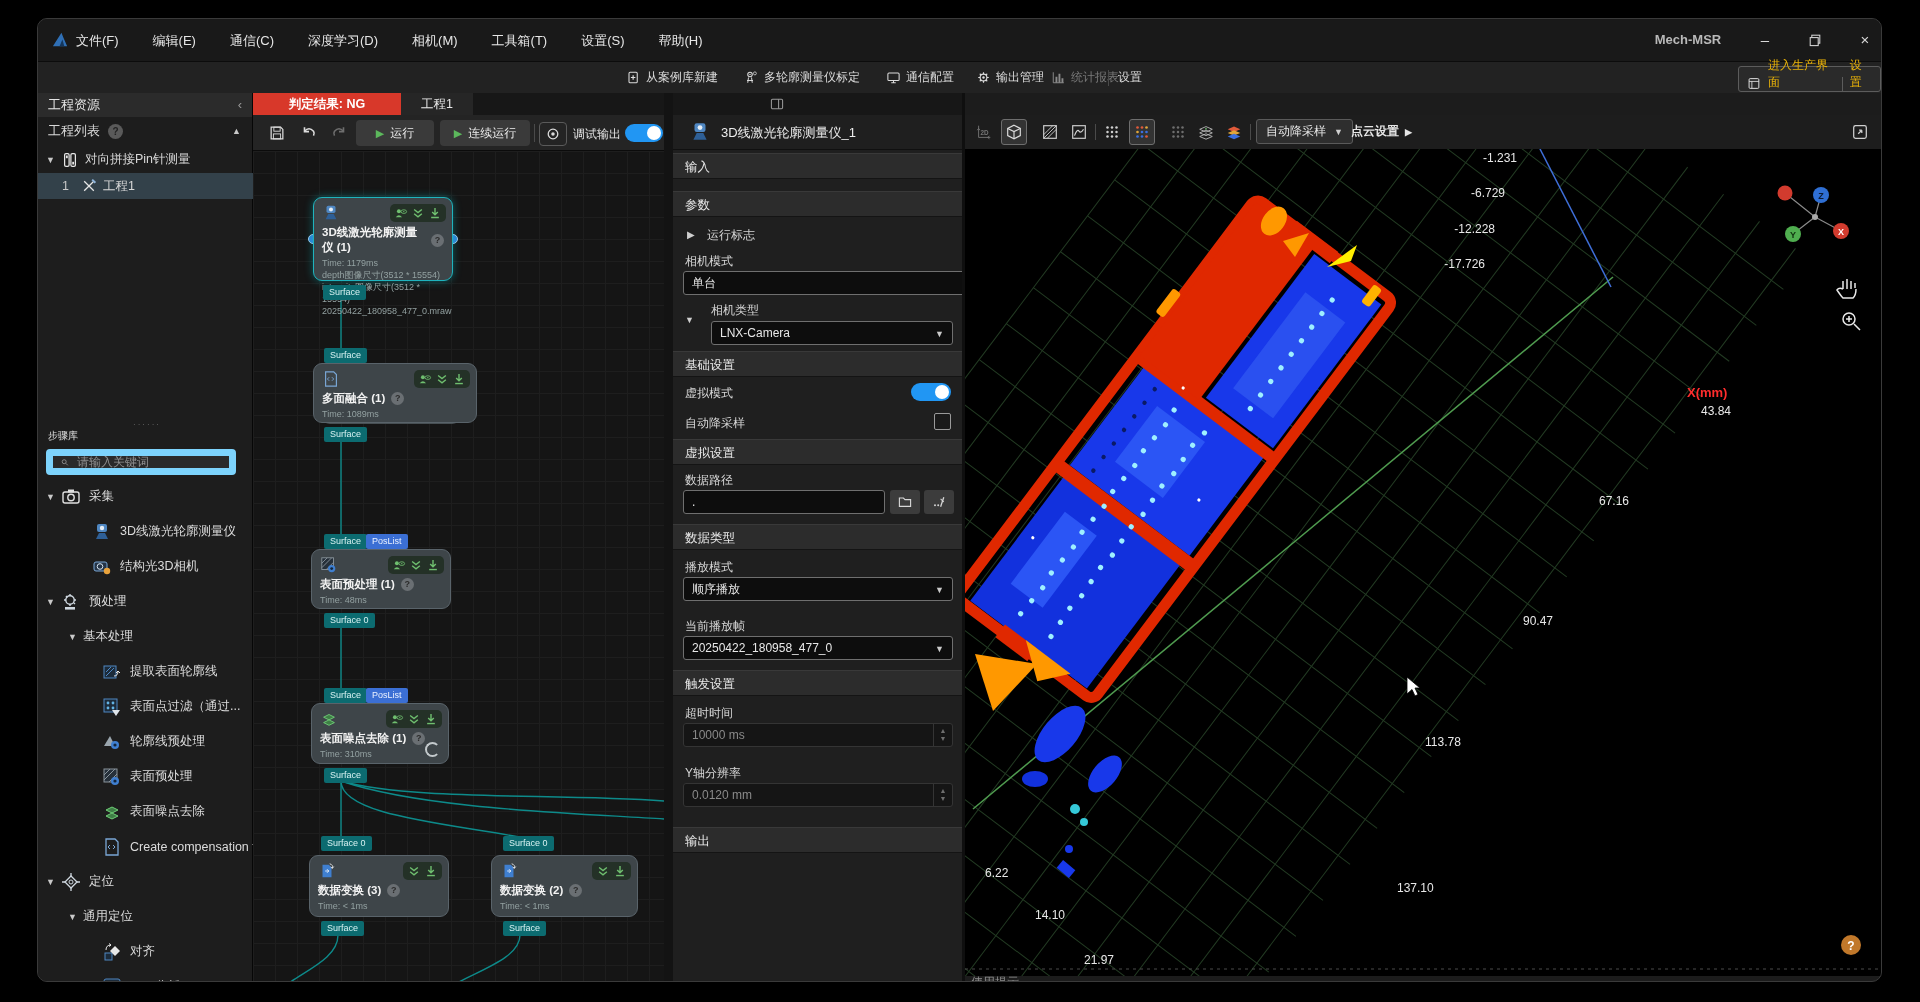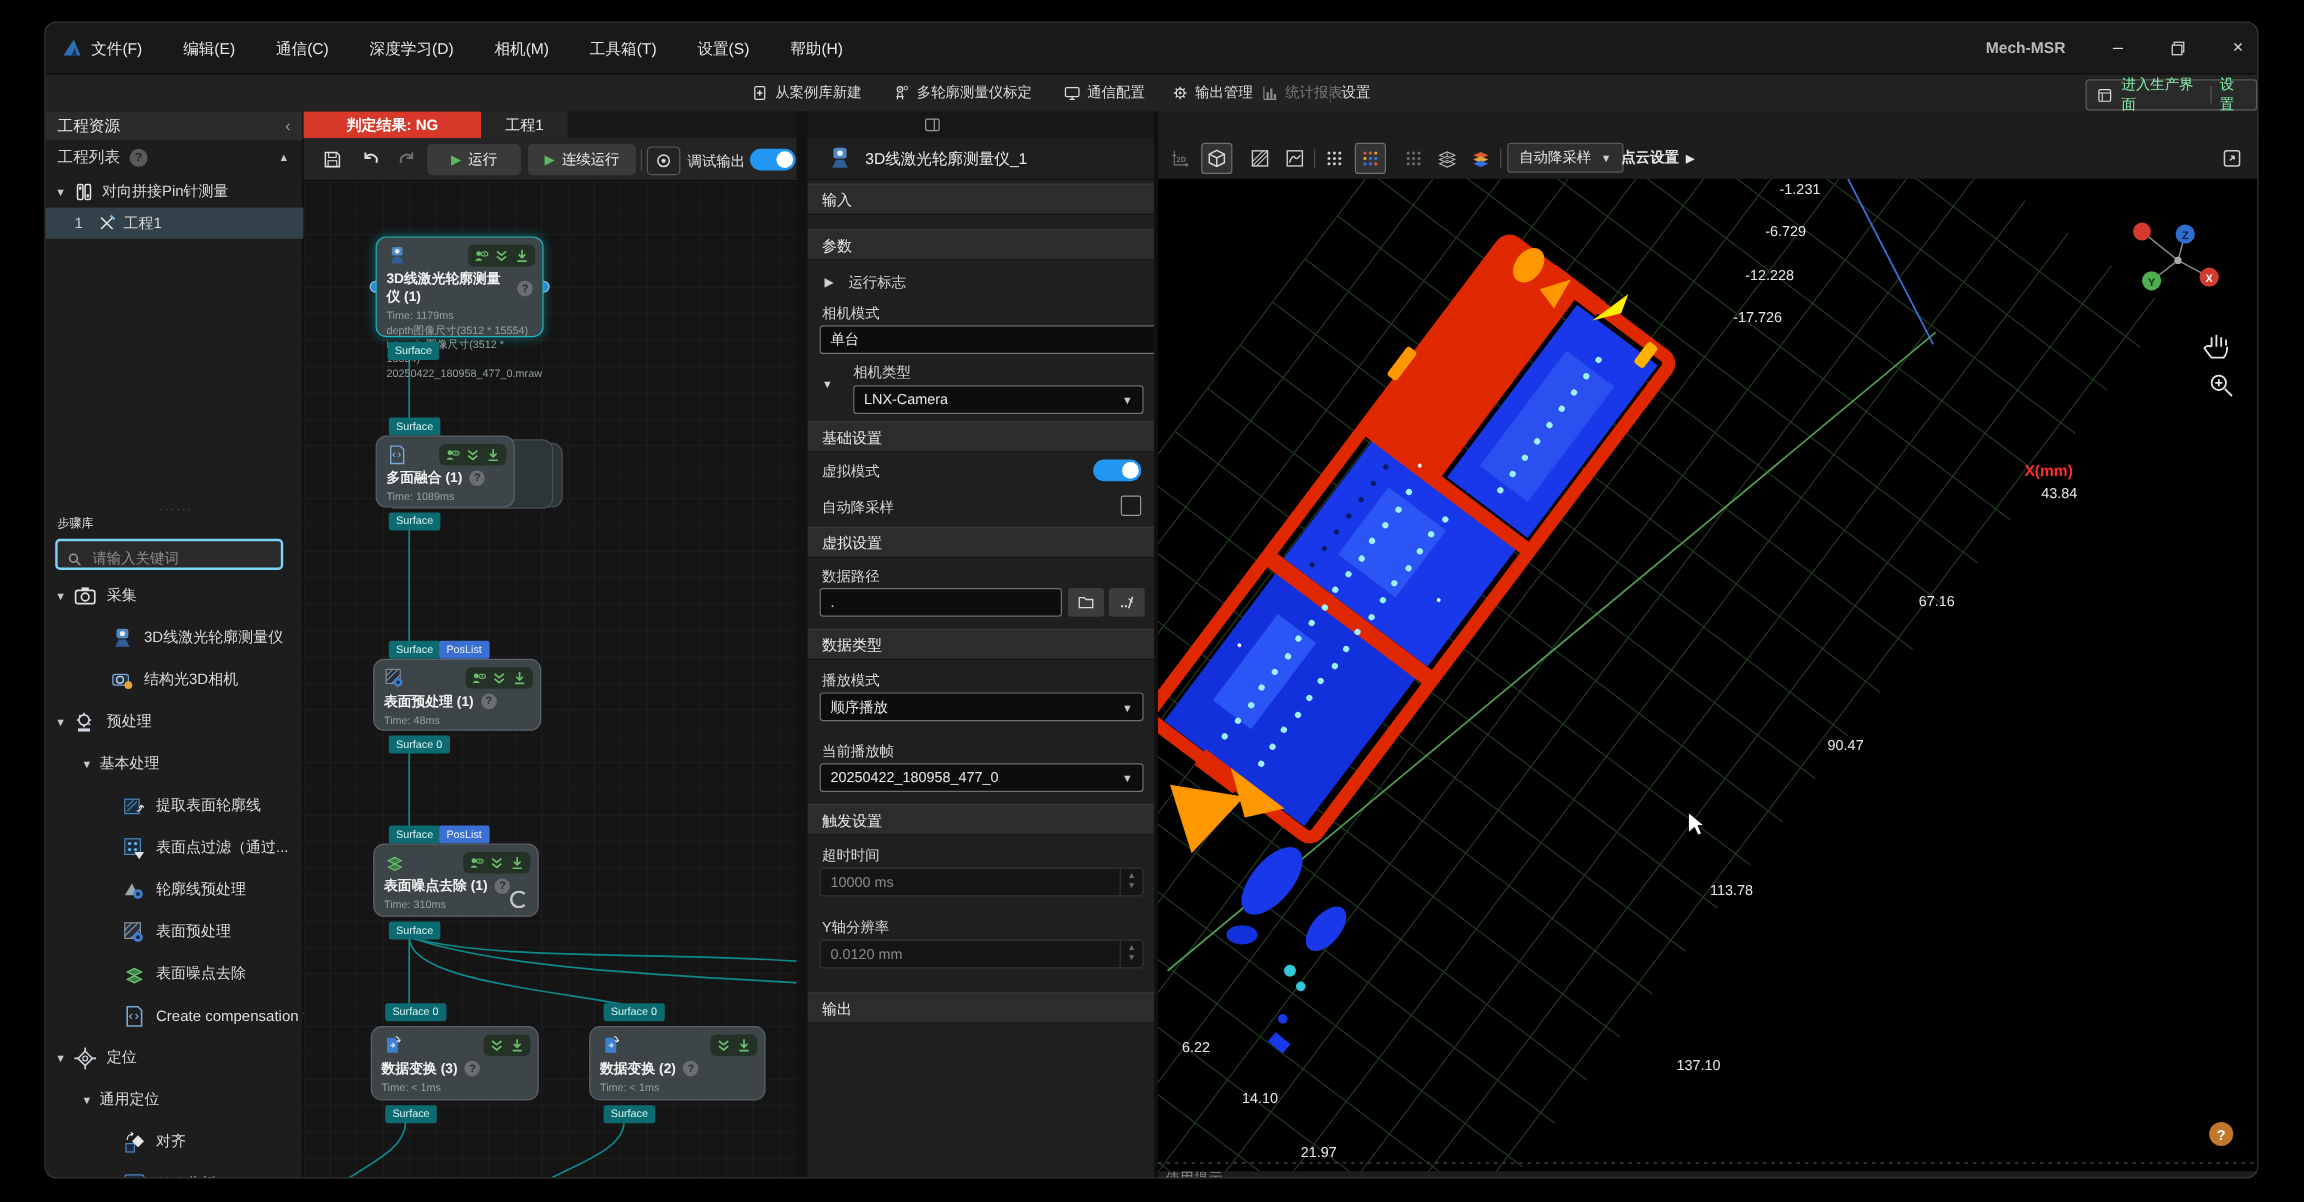--- a/index.html
+++ b/index.html
@@ -12,33 +12,33 @@
   .menu-item{font-size:13px;color:#e6e6e6;padding:4px 2px;cursor:default;}
   #menus{position:absolute;left:36px;top:9px;display:flex;gap:30px;}
   #wintitle{position:absolute;left:1600px;top:13px;width:100px;text-align:center;color:#b9b9b9;font-size:13px;font-weight:bold;}
   .winbtn{position:absolute;top:10px;width:30px;height:22px;color:#d8d8d8;font-size:15px;text-align:center;line-height:22px;}
   
   #toolbar{position:absolute;left:0;top:42px;width:100%;height:32px;background:#222;border-top:1px solid #0c0c0c;box-sizing:border-box;}
   .tb-item{position:absolute;top:7px;display:flex;align-items:center;gap:5px;color:#dcdcdc;font-size:12px;white-space:nowrap;}
   .tb-item.dim{color:#7a7a7a;}
   .tb-sep{position:absolute;top:8px;width:1px;height:16px;background:#4a4a4a;}
   #prod-box{position:absolute;left:1700px;top:4px;height:24px;border:1px solid #5c5c5c;border-radius:3px;
-    background:#2a2a2a;display:flex;align-items:center;padding:0 8px;gap:7px;color:#86efac;font-size:12px;}
+    background:#2a2a2a;display:flex;align-items:flex-end;padding:0 8px;gap:7px;color:#eab308;font-size:12px;}
   
   #leftpanel{position:absolute;left:0;top:74px;width:215px;height:890px;background:#1d1d1d;border-right:1px solid #060606;box-sizing:border-box;}
   .lp-header{position:absolute;left:0;width:100%;height:24px;background:#2b2b2b;color:#e4e4e4;font-size:13px;line-height:24px;}
   .lp-header span.t{margin-left:10px;}
   .row{display:flex;align-items:center;color:#d8d8d8;font-size:12.5px;white-space:nowrap;overflow:hidden;}
   .caret{color:#c9c9c9;font-size:9px;margin-right:6px;}
   .qbadge{display:inline-block;width:15px;height:15px;border-radius:50%;background:#5a5a5a;color:#222;
     font-size:10px;font-weight:bold;text-align:center;line-height:15px;margin-left:8px;}
   #proj-selected{background:#33414a;}
   .ic{flex:0 0 auto;}
-  #searchbox{position:absolute;left:8px;top:356px;width:190px;height:26px;background:#2a2a2a;border:2px solid #7dd3fc;
-    border-radius:4px;display:flex;align-items:flex-end;box-sizing:border-box;}
+  #searchbox{position:absolute;left:8px;top:356px;width:190px;height:26px;background:#2a2a2a;border:7px solid #7dd3fc;
+    border-radius:4px;display:flex;align-items:center;box-sizing:border-box;}
   #searchbox input{background:transparent;border:0;outline:0;color:#cfcfcf;font-size:12px;width:150px;font-family:"Liberation Sans",sans-serif;}
   #searchbox input::placeholder{color:#8f8f8f;}
   .steprow{position:absolute;left:0;width:215px;height:35px;display:flex;align-items:center;color:#dcdcdc;font-size:12.5px;white-space:nowrap;overflow:hidden;}
   
   #tabstrip{position:absolute;left:215px;top:74px;width:709px;height:22px;background:#171717;}
   #tab-ng{position:absolute;left:0;top:0;width:148px;height:22px;background:#d8382a;color:#fff;font-size:12.5px;
     font-weight:bold;text-align:center;line-height:22px;}
   #tab-proj{position:absolute;left:148px;top:0;width:72px;height:22px;background:#262626;color:#e8e8e8;font-size:12.5px;text-align:center;line-height:22px;}
   #nodetoolbar{position:absolute;left:215px;top:96px;width:411px;height:36px;background:#242424;border-bottom:1px solid #0b0b0b;box-sizing:border-box;}
   .ntb-btn{position:absolute;top:5px;height:26px;background:#3a3a3a;border-radius:4px;display:flex;align-items:center;
@@ -601,21 +601,21 @@
           <div>depth图像尺寸(3512 * 15554)</div>
           <div>intensity图像尺寸(3512 * 15554)</div>
           <div>20250422_180958_477_0.mraw</div>
         </div>
     </div>
     <span class="ftag" style="left:70px;top:134px">Surface</span>
 
     <span class="ftag" style="left:71px;top:197px">Surface</span>
     <div class="shadownode" style="left:76px;top:218px;width:138px;height:52px"></div>
     <div class="shadownode" style="left:68px;top:215px;width:138px;height:56px"></div>
-    <div class="node" style="left:60px;top:212px;width:116px;height:60px">
+    <div class="node" style="left:60px;top:212px;width:164px;height:60px">
       <div class="nhd">
           <svg width="18" height="18">
             <use href="#s-code"></use>
           </svg>
         <div class="nstat">
             <svg width="14" height="14">
               <use href="#s-eye"></use>
             </svg>
             <svg width="14" height="14">
               <use href="#s-shield"></use>

